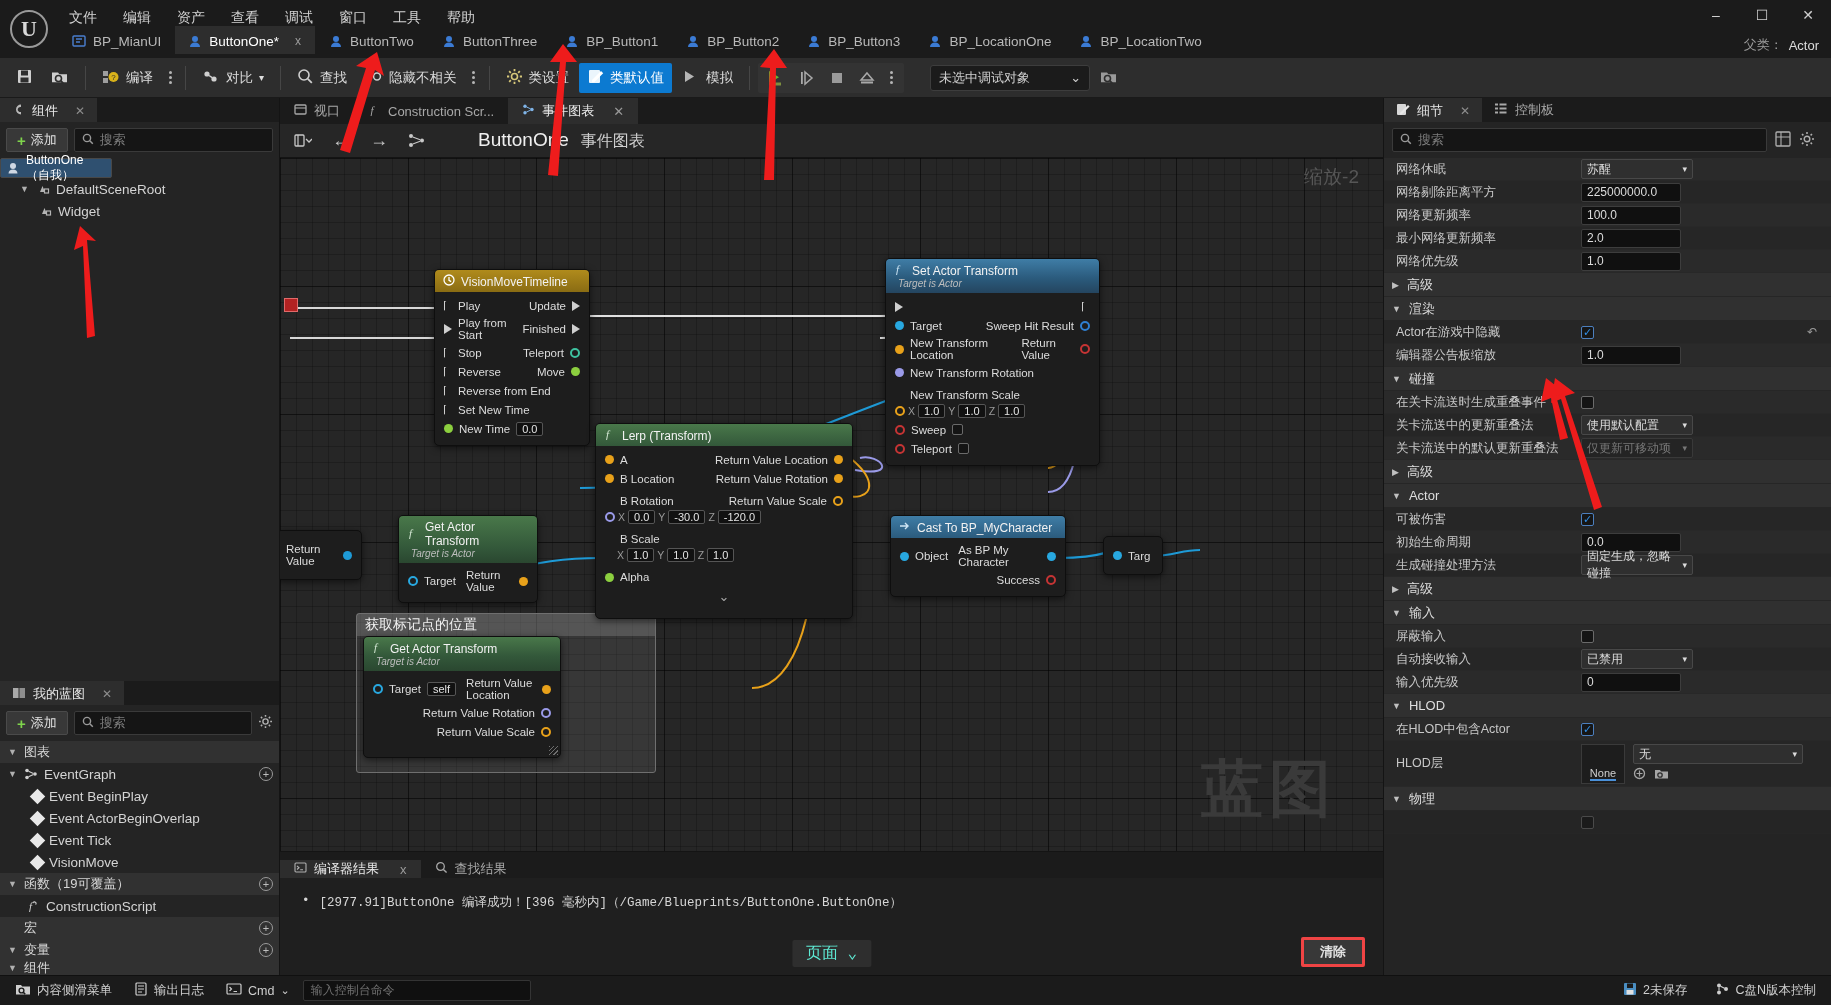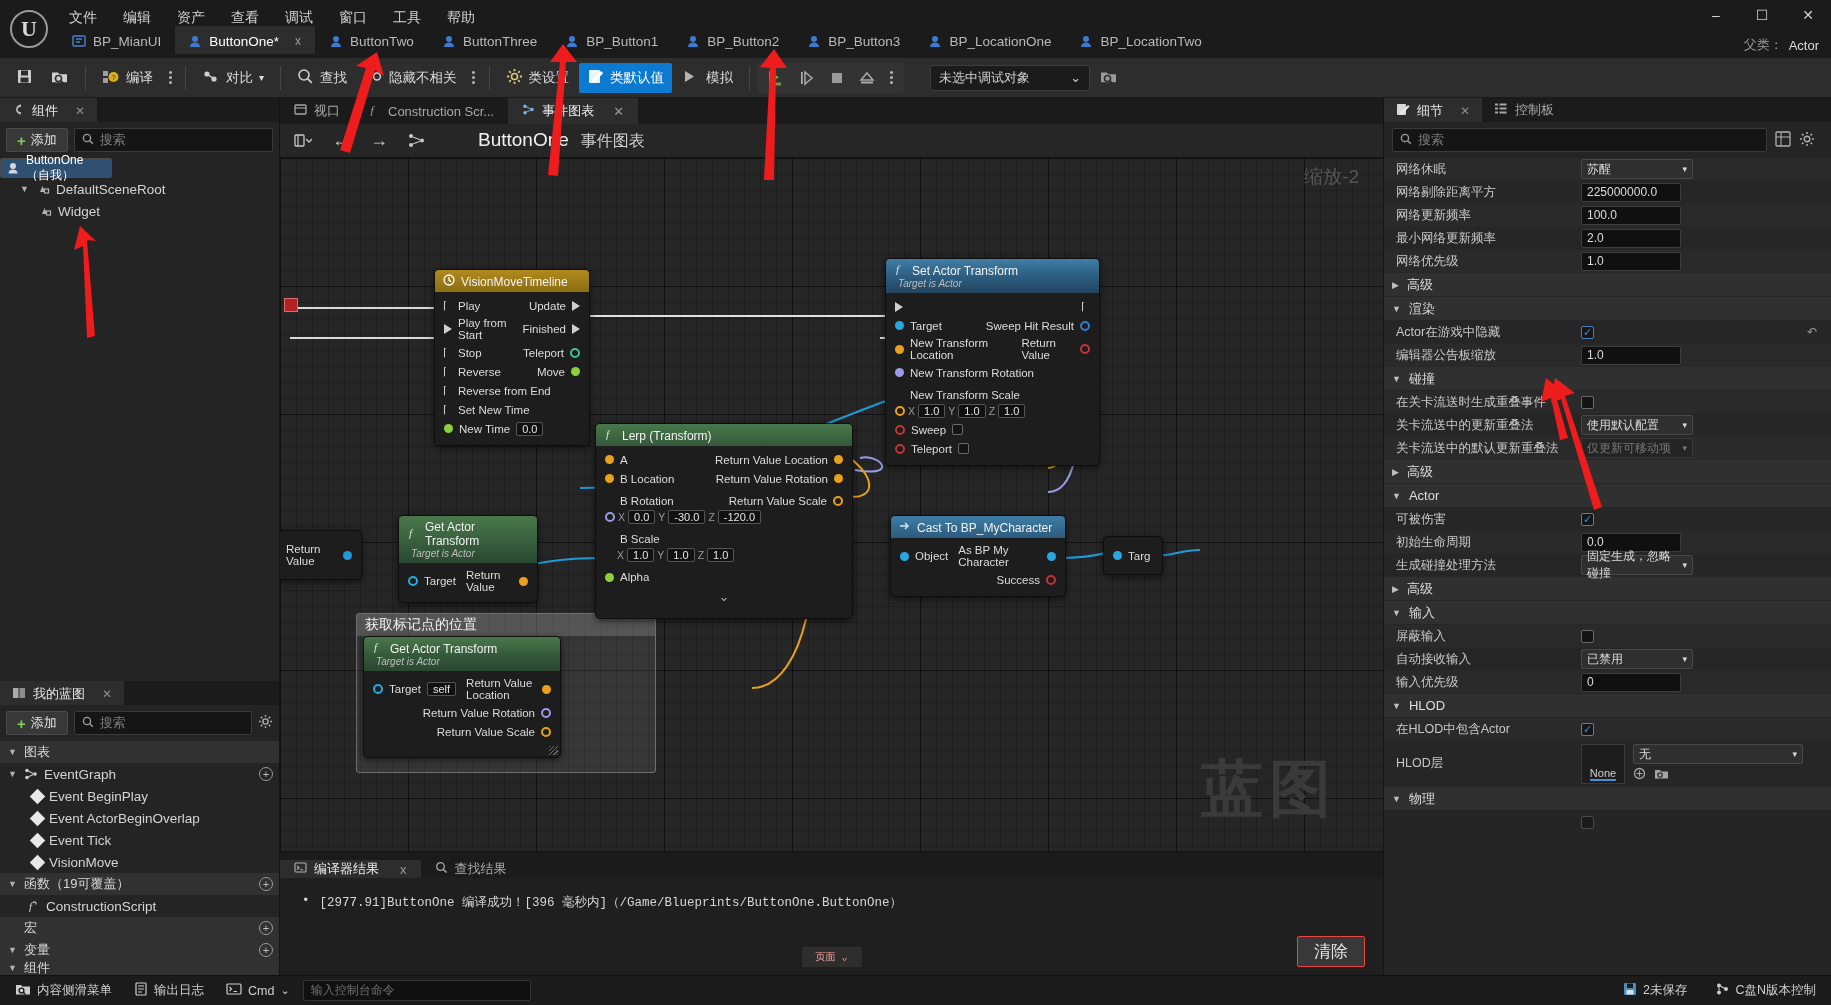--- a/index.html
+++ b/index.html
@@ -112,22 +112,22 @@
   .resizer{ position:absolute;right:2px;bottom:2px;width:9px;height:9px;
             background:repeating-linear-gradient(135deg,#6e6e6e 0 1px,transparent 1px 3px);}
 
   .cmt{ position:absolute; border:1px solid #6f6f6f; border-radius:3px; background:rgba(160,160,160,.14);}
   .cmt .ct{ background:rgba(175,175,175,.26); color:#f0f0f0; font-size:14px; padding:2px 8px;}
 
   
   .results{ height:124px; background:#1f1f1f; border-top:1px solid #141414; display:flex; flex-direction:column; flex:0 0 124px;}
   .rtabs{ height:26px; background:#1b1b1b; display:flex; align-items:flex-end;}
   .rbody{ flex:1; position:relative; padding:16px 22px; font-family:"Liberation Mono", monospace; font-size:12.5px; color:#d6d6d6;}
-  .pagebtn{ position:absolute; left:50%; transform:translateX(-50%); bottom:8px; background:#2e2e2e; color:#fca5a5; font-size:10px; padding:3px 14px; border-radius:2px;}
-  .clearbtn{ position:absolute; right:18px; bottom:8px; background:#383838; border:1px solid #ef4444; color:#e2e2e2; font-size:17px; padding:3px 16px; border-radius:2px;}
+  .pagebtn{ position:absolute; left:50%; transform:translateX(-50%); bottom:8px; background:#2e2e2e; color:#5eead4; font-size:16px; padding:3px 14px; border-radius:2px;}
+  .clearbtn{ position:absolute; right:18px; bottom:8px; background:#383838; border:3px solid #ef4444; color:#e2e2e2; font-size:13px; padding:3px 16px; border-radius:2px;font-weight:bold;}
 
   
   .dsearch{ padding:6px 8px; }
   .dsearchin{ height:24px; background:#151515; border:1px solid #3a3a3a; border-radius:2px; display:flex;align-items:center;gap:6px;padding:0 7px;color:#7d7d7d;font-size:13px;}
   .dtoolicons{ display:flex; align-items:center; gap:8px; padding-right:8px;}
   .proplist{ flex:1; overflow:hidden; position:relative;}
   .cat{ display:flex; align-items:center; gap:8px; height:24px; background:#303030; padding-left:8px; font-size:13px; color:#dedede; border-bottom:1px solid #262626;}
   .cat .tri{ font-size:9px; color:#c0c0c0;}
   .prop{ display:flex; align-items:center; height:23px; border-bottom:1px solid #282828; background:#2a2a2a;}
   .prop:nth-child(even){ background:#262626;}

